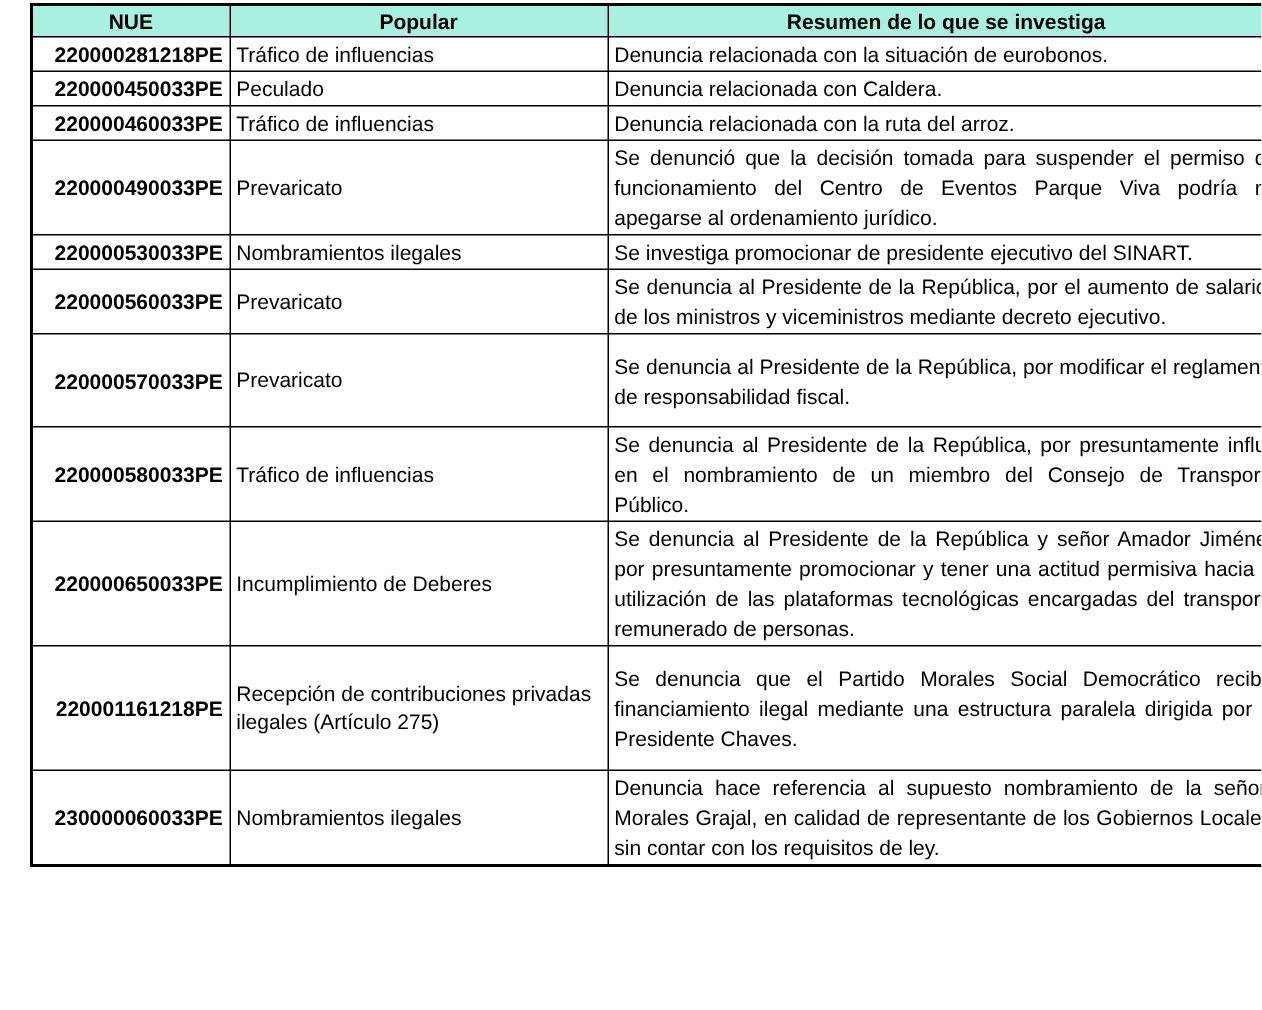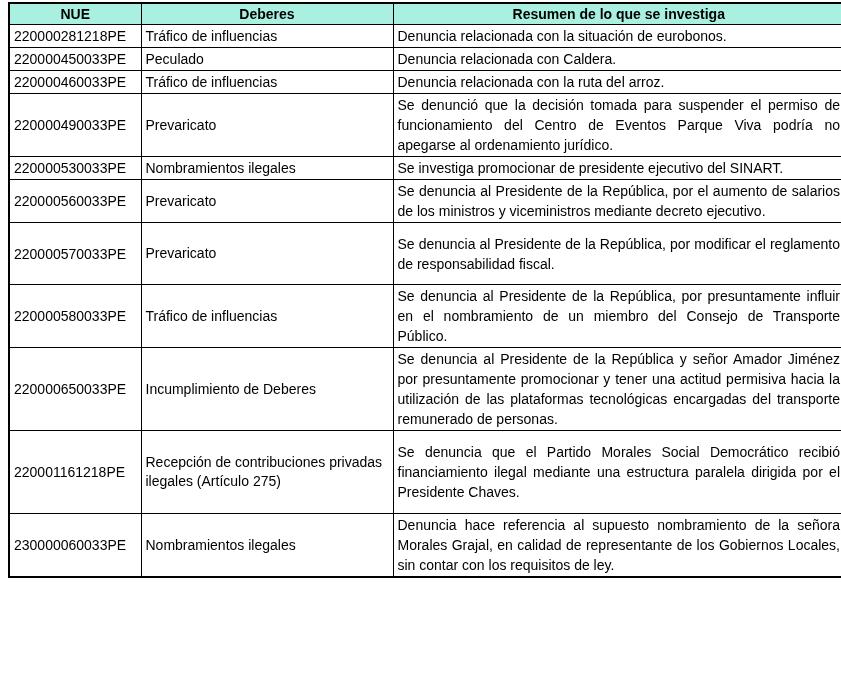--- a/index.html
+++ b/index.html
@@ -8,21 +8,21 @@
     background: #ffffff;
     font-family: "Liberation Sans", sans-serif;
     color: #000000;
   }
   .viewport {
     width: 841px;
     height: 673px;
     overflow: hidden;
     background: #ffffff;
     box-sizing: border-box;
-    padding: 2px 0 0 8px;
+    padding: 2px 0 0 20px;
   }
   table.cases {
     border-collapse: collapse;
     table-layout: fixed;
     width: 836px;
     border: 2px solid #000000;
   }
   col.col-nue    { width: 132px; }
   col.col-delito { width: 252px; }
   col.col-res    { width: 452px; }
@@ -36,23 +36,24 @@
   }
   thead th {
     background: var(--header-bg, #aaf0e1);
     font-weight: bold;
     font-size: 14px;
     text-align: center;
     height: 18px;
     line-height: 18px;
   }
   td.nue {
-    text-align: left;
+    text-align: right;
     font-size: 14px;
     white-space: nowrap;
+    font-weight: bold;
   }
   td.delito {
     font-size: 14px;
     line-height: 19px;
   }
   td.resumen {
     text-align: justify;
     font-size: 14px;
     line-height: 20px;
     margin-left: 48px;
@@ -81,21 +82,21 @@
 <div class="viewport">
   <table class="cases">
     <colgroup>
       <col class="col-nue">
       <col class="col-delito">
       <col class="col-res">
     </colgroup>
     <thead>
       <tr>
         <th>NUE</th>
-        <th>Deberes</th>
+        <th>Popular</th>
         <th>Resumen de lo que se investiga</th>
       </tr>
     </thead>
     <tbody>
   <tr>
     <td class="nue">220000281218PE</td>
     <td class="delito">Tráfico de influencias</td>
     <td class="resumen">Denuncia relacionada con la situación de eurobonos.</td>
   </tr>
 

